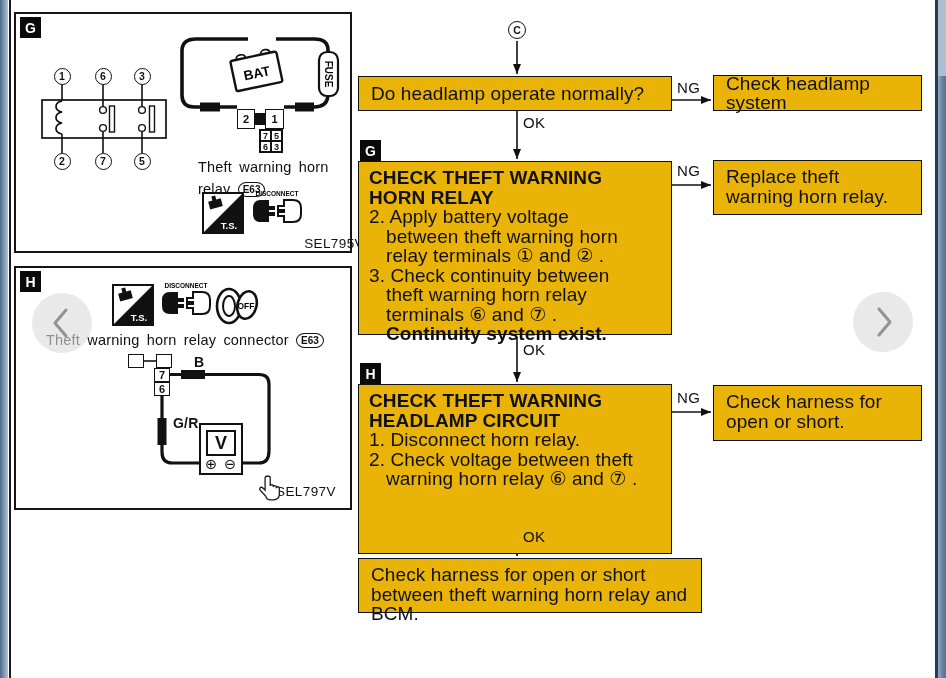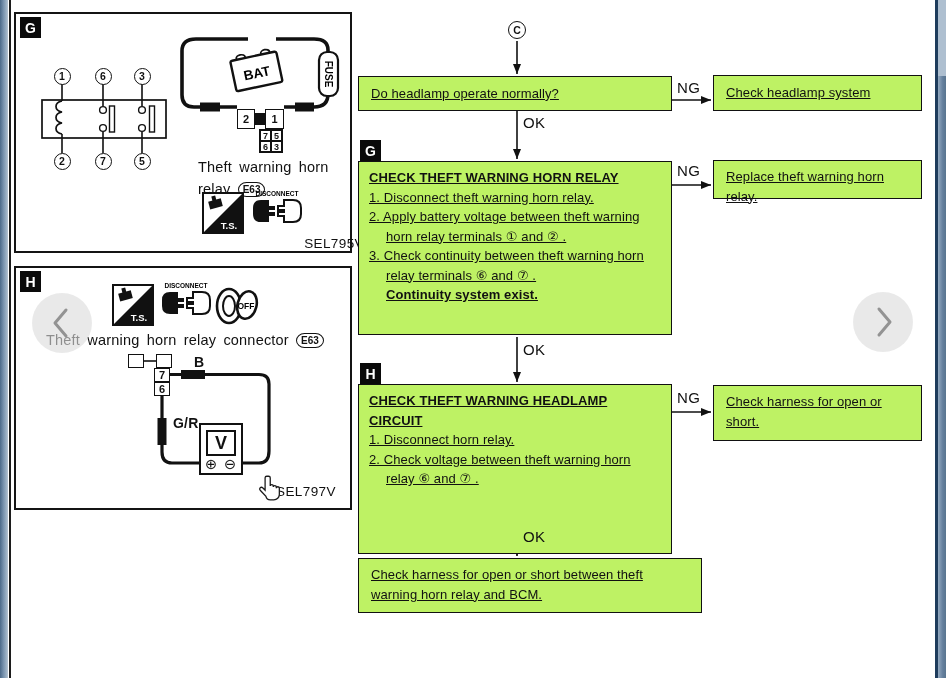--- a/index.html
+++ b/index.html
@@ -34,22 +34,22 @@
   .icon{position:absolute;z-index:2;}
 
   
   .meter{position:absolute;left:183px;top:155px;width:44px;height:52px;border:2px solid #111;background:#fff;z-index:2;}
   .meter-v{position:absolute;left:190px;top:162px;width:30px;height:26px;border:2px solid #111;background:#fff;
            display:flex;align-items:center;justify-content:center;font-weight:bold;font-size:18px;z-index:3;}
   .pole{position:absolute;width:16px;height:16px;font-size:14.5px;line-height:16px;text-align:center;z-index:3;background:#fff;border-radius:50%;}
 
   
   .flow-svg{position:absolute;left:0;top:0;z-index:1;}
-  .fbox{position:absolute;background:#bef264;border:1.8px solid #111;font-size:13px;line-height:19.5px;z-index:2;
-        letter-spacing:.1px;text-decoration:underline;}
+  .fbox{position:absolute;background:#eab308;border:1.8px solid #111;font-size:19px;line-height:19.5px;z-index:2;
+        letter-spacing:.1px;}
   .fbox.center{display:flex;align-items:center;padding:0 12px;}
   .steps{padding:6px 26px 0 10px;}
   .bt{font-weight:bold;}
   .step{padding-left:17px;text-indent:-17px;}
   .result{padding-left:17px;font-weight:bold;}
   .lbl{position:absolute;font-size:15px;z-index:2;letter-spacing:.3px;}
   .ccirc{position:absolute;left:508px;top:21px;width:18px;height:18px;border:1.6px solid #111;border-radius:50%;
          background:#fff;font-size:10.5px;font-weight:bold;display:flex;align-items:center;justify-content:center;z-index:2;}
 
   
@@ -214,27 +214,26 @@
   </div>
   <div class="lbl" style="left:677px;top:79px;">NG</div>
   <div class="fbox center" style="left:713px;top:75px;width:209px;height:36px;">
     <span>Check headlamp system</span>
   </div>
   <div class="lbl" style="left:523px;top:114px;">OK</div>
 
   <div class="seclabel" style="left:360px;top:140px;">G</div>
   <div class="fbox steps" style="left:358px;top:161px;width:314px;height:174px;">
     <div class="bt">CHECK THEFT WARNING HORN RELAY</div>
-    <div class="step">1. Disconnect theft warning horn relay.</div>
     <div class="step">2. Apply battery voltage between theft warning horn relay terminals ① and ② .</div>
     <div class="step">3. Check continuity between theft warning horn relay terminals ⑥ and ⑦ .</div>
     <div class="result">Continuity system exist.</div>
   </div>
   <div class="lbl" style="left:677px;top:162px;">NG</div>
-  <div class="fbox" style="left:713px;top:160px;width:209px;height:39px;padding:6px 12px;">
+  <div class="fbox" style="left:713px;top:160px;width:209px;height:55px;padding:6px 12px;">
     <span>Replace theft warning horn relay.</span>
   </div>
   <div class="lbl" style="left:523px;top:341px;">OK</div>
 
   <div class="seclabel" style="left:360px;top:363px;">H</div>
   <div class="fbox steps" style="left:358px;top:384px;width:314px;height:170px;">
     <div class="bt">CHECK THEFT WARNING HEADLAMP CIRCUIT</div>
     <div class="step">1. Disconnect horn relay.</div>
     <div class="step">2. Check voltage between theft warning horn relay ⑥ and ⑦ .</div>
   </div>

